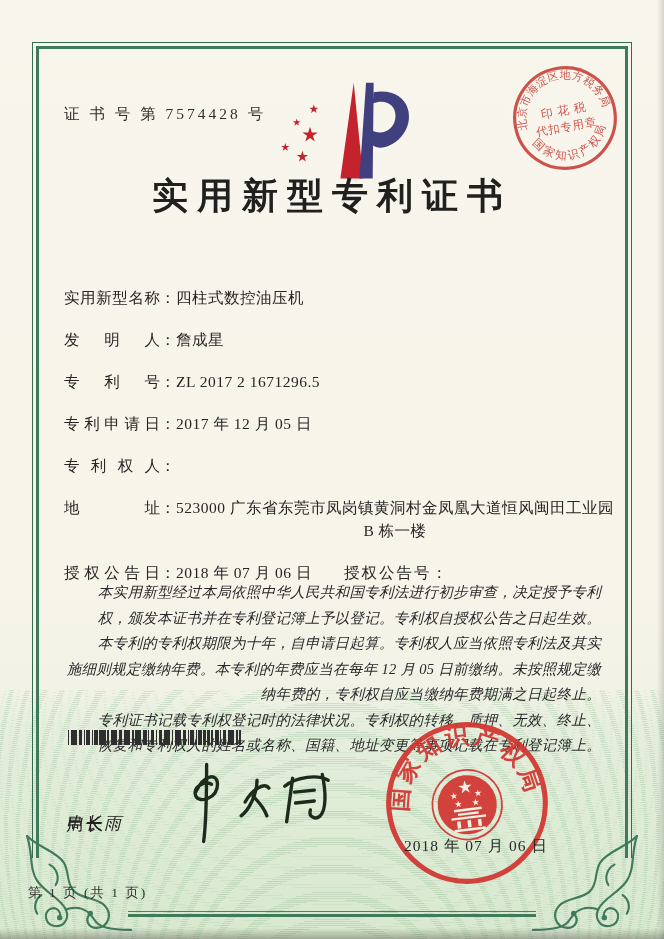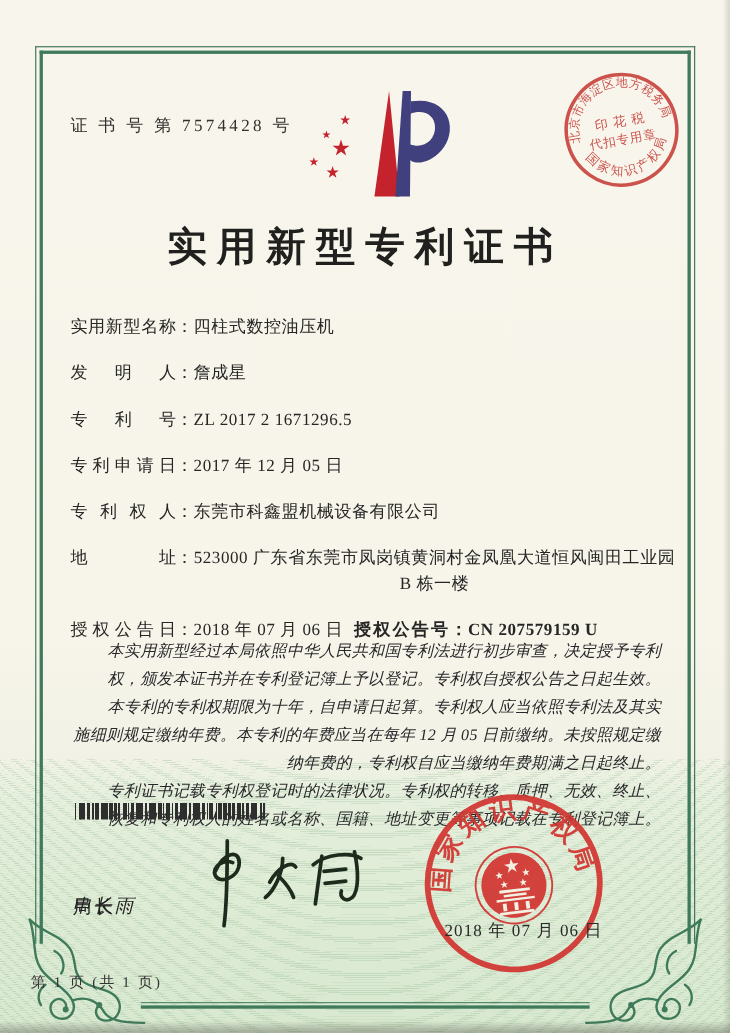--- a/index.html
+++ b/index.html
@@ -45,31 +45,31 @@
     font-size:15.5px; letter-spacing:3px; color:#30302e;margin-top:20px;
   }
   .logo { position:absolute; left:272px; top:80px; width:152px; height:106px; }
 
   .tax-stamp {
     position:absolute; left:501px; top:54px; width:128px; height:128px;
     transform:rotate(-10deg); opacity:.88;
   }
 
   .title {
-    position:absolute; left:0; right:0; top:200px; text-align:center;
+    position:absolute; left:0; right:0; top:172px; text-align:center;
     font-size:36px; font-weight:600; letter-spacing:9px; color:#20201e;
   }
 
   .fields { position:absolute; left:64px; top:286px; width:556px; font-size:15.5px; color:#262624; }
   .frow { display:flex; line-height:23px; margin-bottom:19px; align-items:flex-start; }
   .flabel { width:96px; text-align:justify; text-align-last:justify; flex:none; }
   .fcolon { width:16px; flex:none; }
   .fvalue { letter-spacing:.5px; }
   .fvalue.addr { max-width:438px;text-align:center; }
-  .frow.dual .group2 { display:flex; margin-left:10px;font-weight:bold; }
+  .frow.dual .group2 { display:flex; margin-left:32px; }
   .frow.dual .flabel2 { flex:none; letter-spacing:2px; }
 
   .body-text { position:absolute; left:64px; top:580px; width:537px; font-size:14.5px; line-height:25.5px; color:#28282a; font-style:italic;text-align:right; }
   .body-text p { text-indent:2em; letter-spacing:.3px; }
 
   .barcode {
     position:absolute; left:68px; top:730px; width:173px; height:15px;
     background:
       repeating-linear-gradient(90deg,#2e2e2e 0 1.5px, transparent 1.5px 3.5px, #2e2e2e 3.5px 6px, transparent 6px 8px),
       repeating-linear-gradient(90deg,#2e2e2e 0 1px, transparent 1px 5px, #2e2e2e 5px 8.5px, transparent 8.5px 13px);
@@ -186,35 +186,33 @@
       <span class="fvalue">ZL 2017 2 1671296.5</span>
     </div>
     <div class="frow">
       <span class="flabel">专利申请日</span>
         <span class="fcolon">：</span>
       <span class="fvalue">2017 年 12 月 05 日</span>
     </div>
     <div class="frow">
       <span class="flabel">专利权人</span>
         <span class="fcolon">：</span>
-      <span class="fvalue">东莞市科鑫盟机械设备有限公司</span>
     </div>
     <div class="frow">
       <span class="flabel">地址</span>
         <span class="fcolon">：</span>
       <span class="fvalue addr">523000 广东省东莞市凤岗镇黄洞村金凤凰大道恒风闽田工业园 B 栋一楼</span>
     </div>
     <div class="frow dual">
       <span class="flabel">授权公告日</span>
         <span class="fcolon">：</span>
       <span class="fvalue">2018 年 07 月 06 日</span>
       <span class="group2">
         <span class="flabel2">授权公告号</span>
           <span class="fcolon">：</span>
-        <span class="fvalue">CN 207579159 U</span>
       </span>
     </div>
   </div>
 
   <div class="body-text">
     <p>本实用新型经过本局依照中华人民共和国专利法进行初步审查，决定授予专利权，颁发本证书并在专利登记簿上予以登记。专利权自授权公告之日起生效。</p>
     <p>本专利的专利权期限为十年，自申请日起算。专利权人应当依照专利法及其实施细则规定缴纳年费。本专利的年费应当在每年 12 月 05 日前缴纳。未按照规定缴纳年费的，专利权自应当缴纳年费期满之日起终止。</p>
     <p>专利证书记载专利权登记时的法律状况。专利权的转移、质押、无效、终止、恢复和专利权人的姓名或名称、国籍、地址变更等事项记载在专利登记簿上。</p>
   </div>
 

